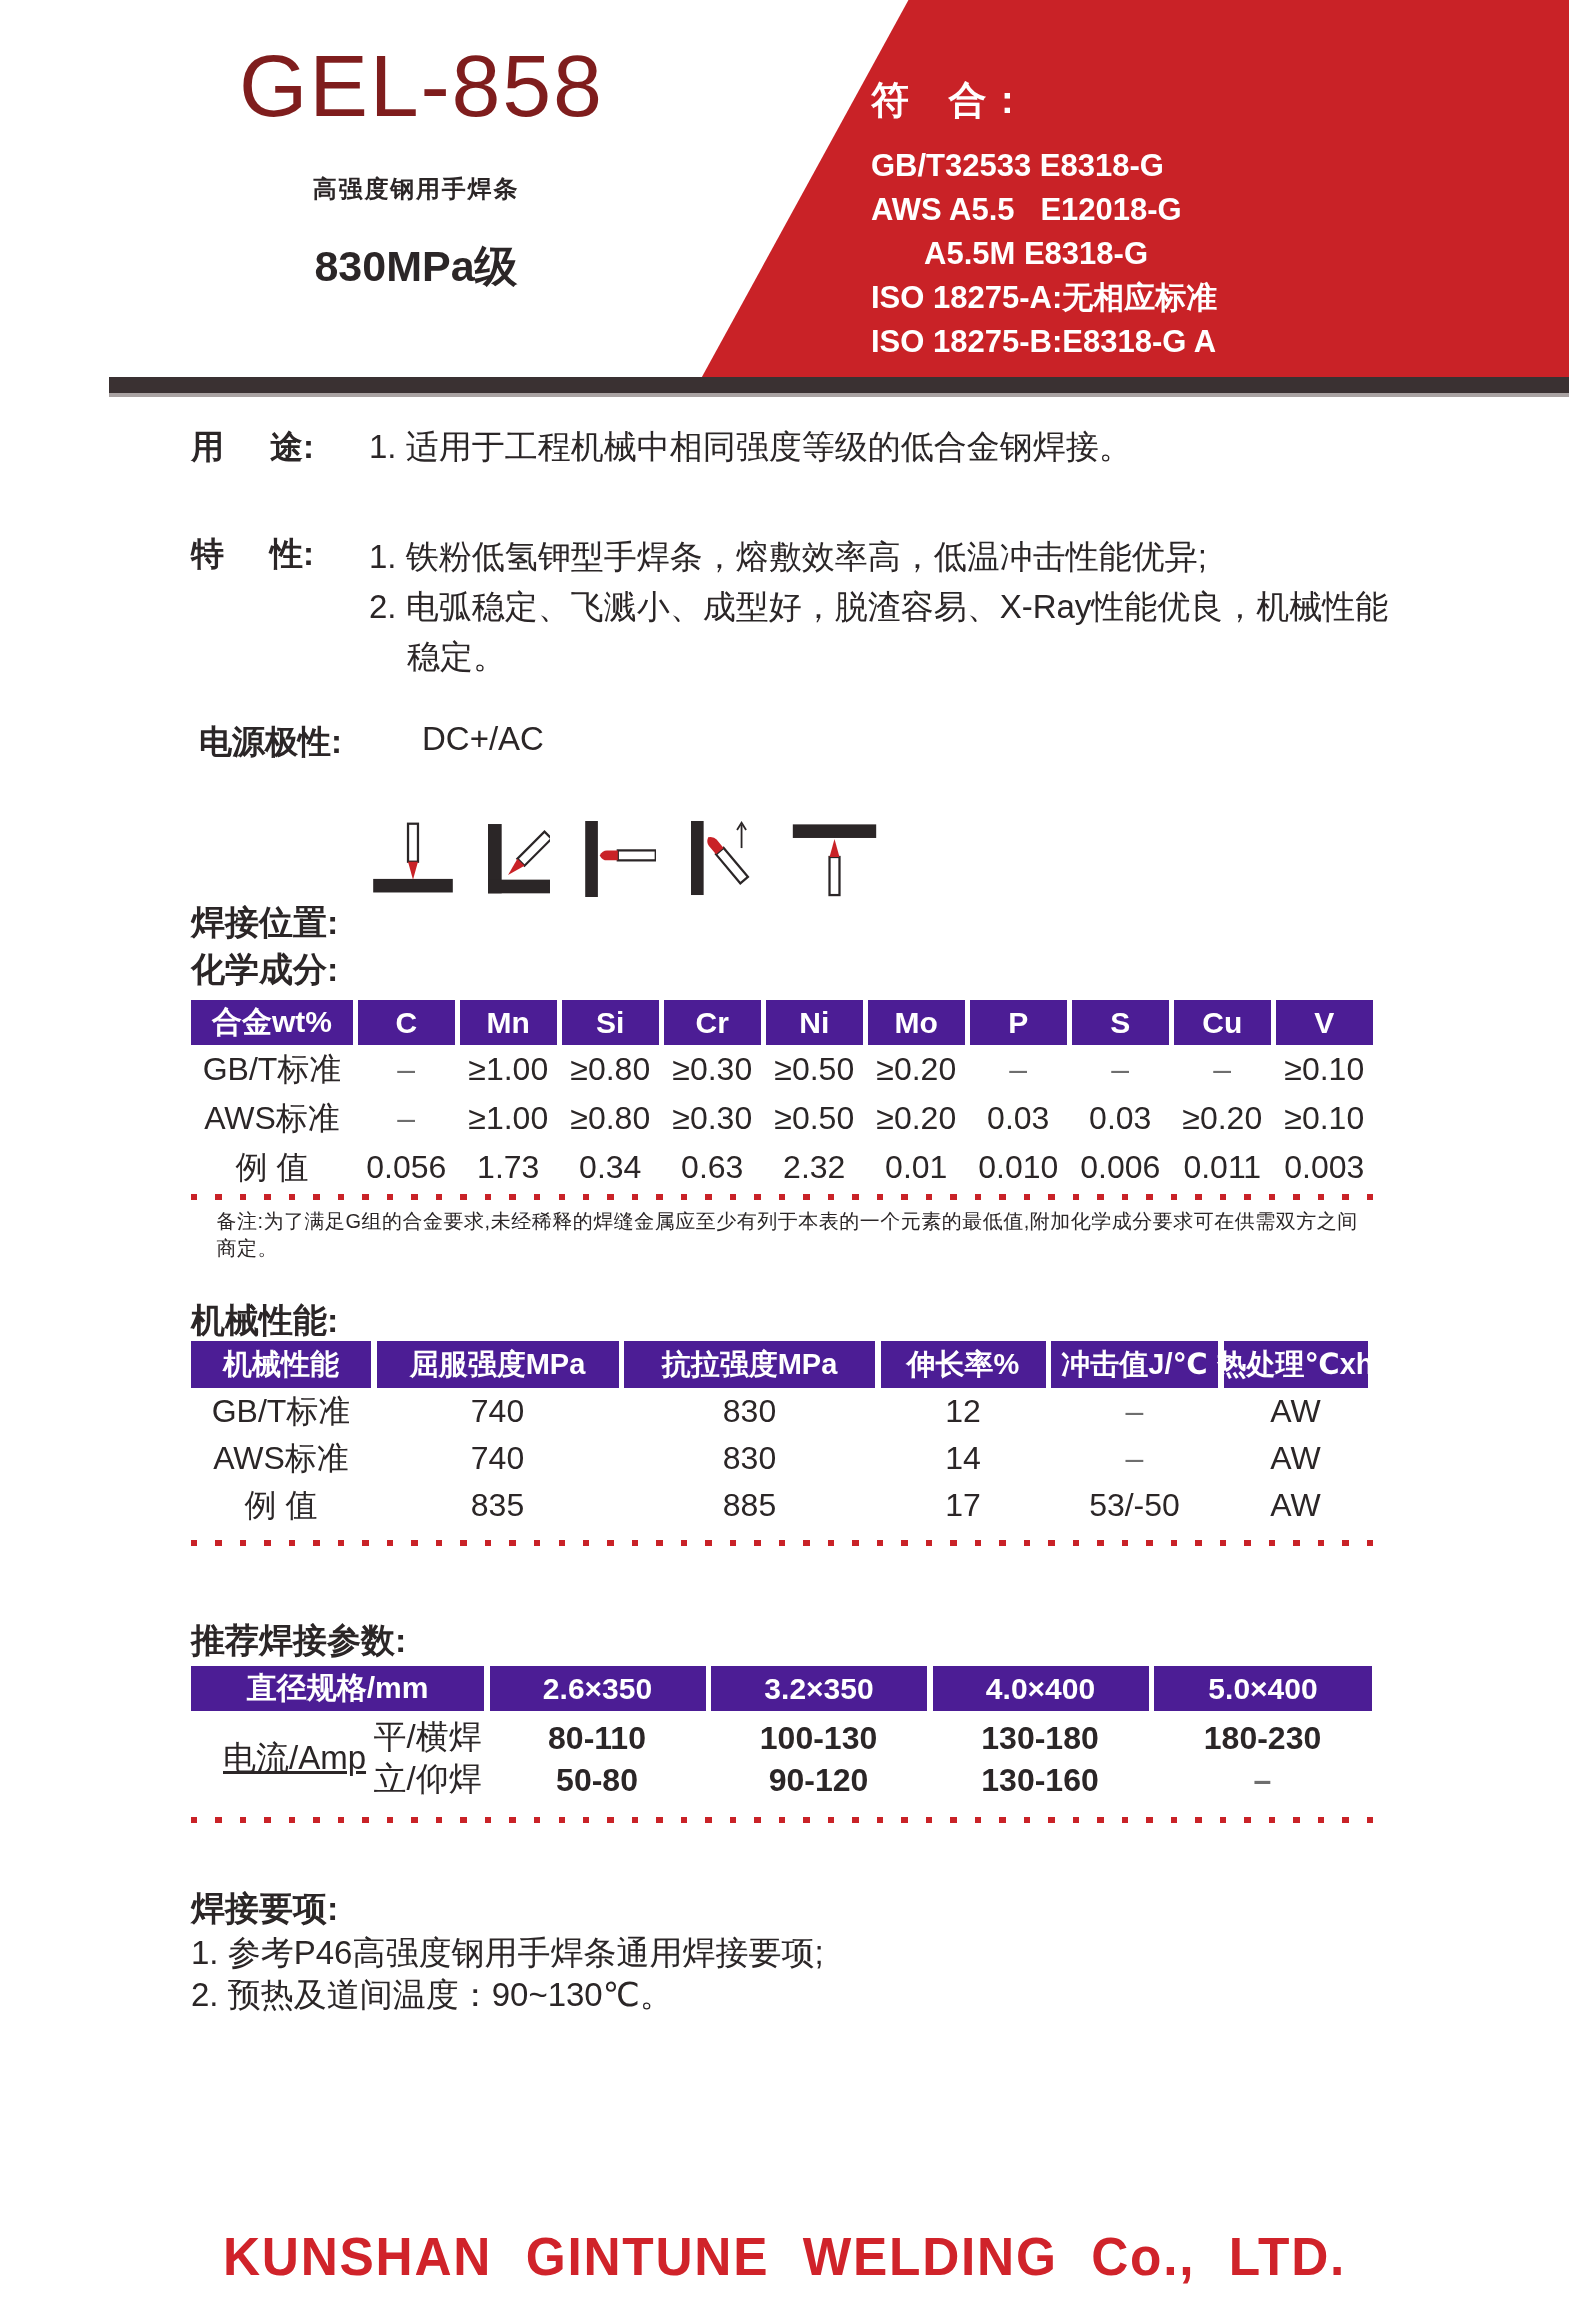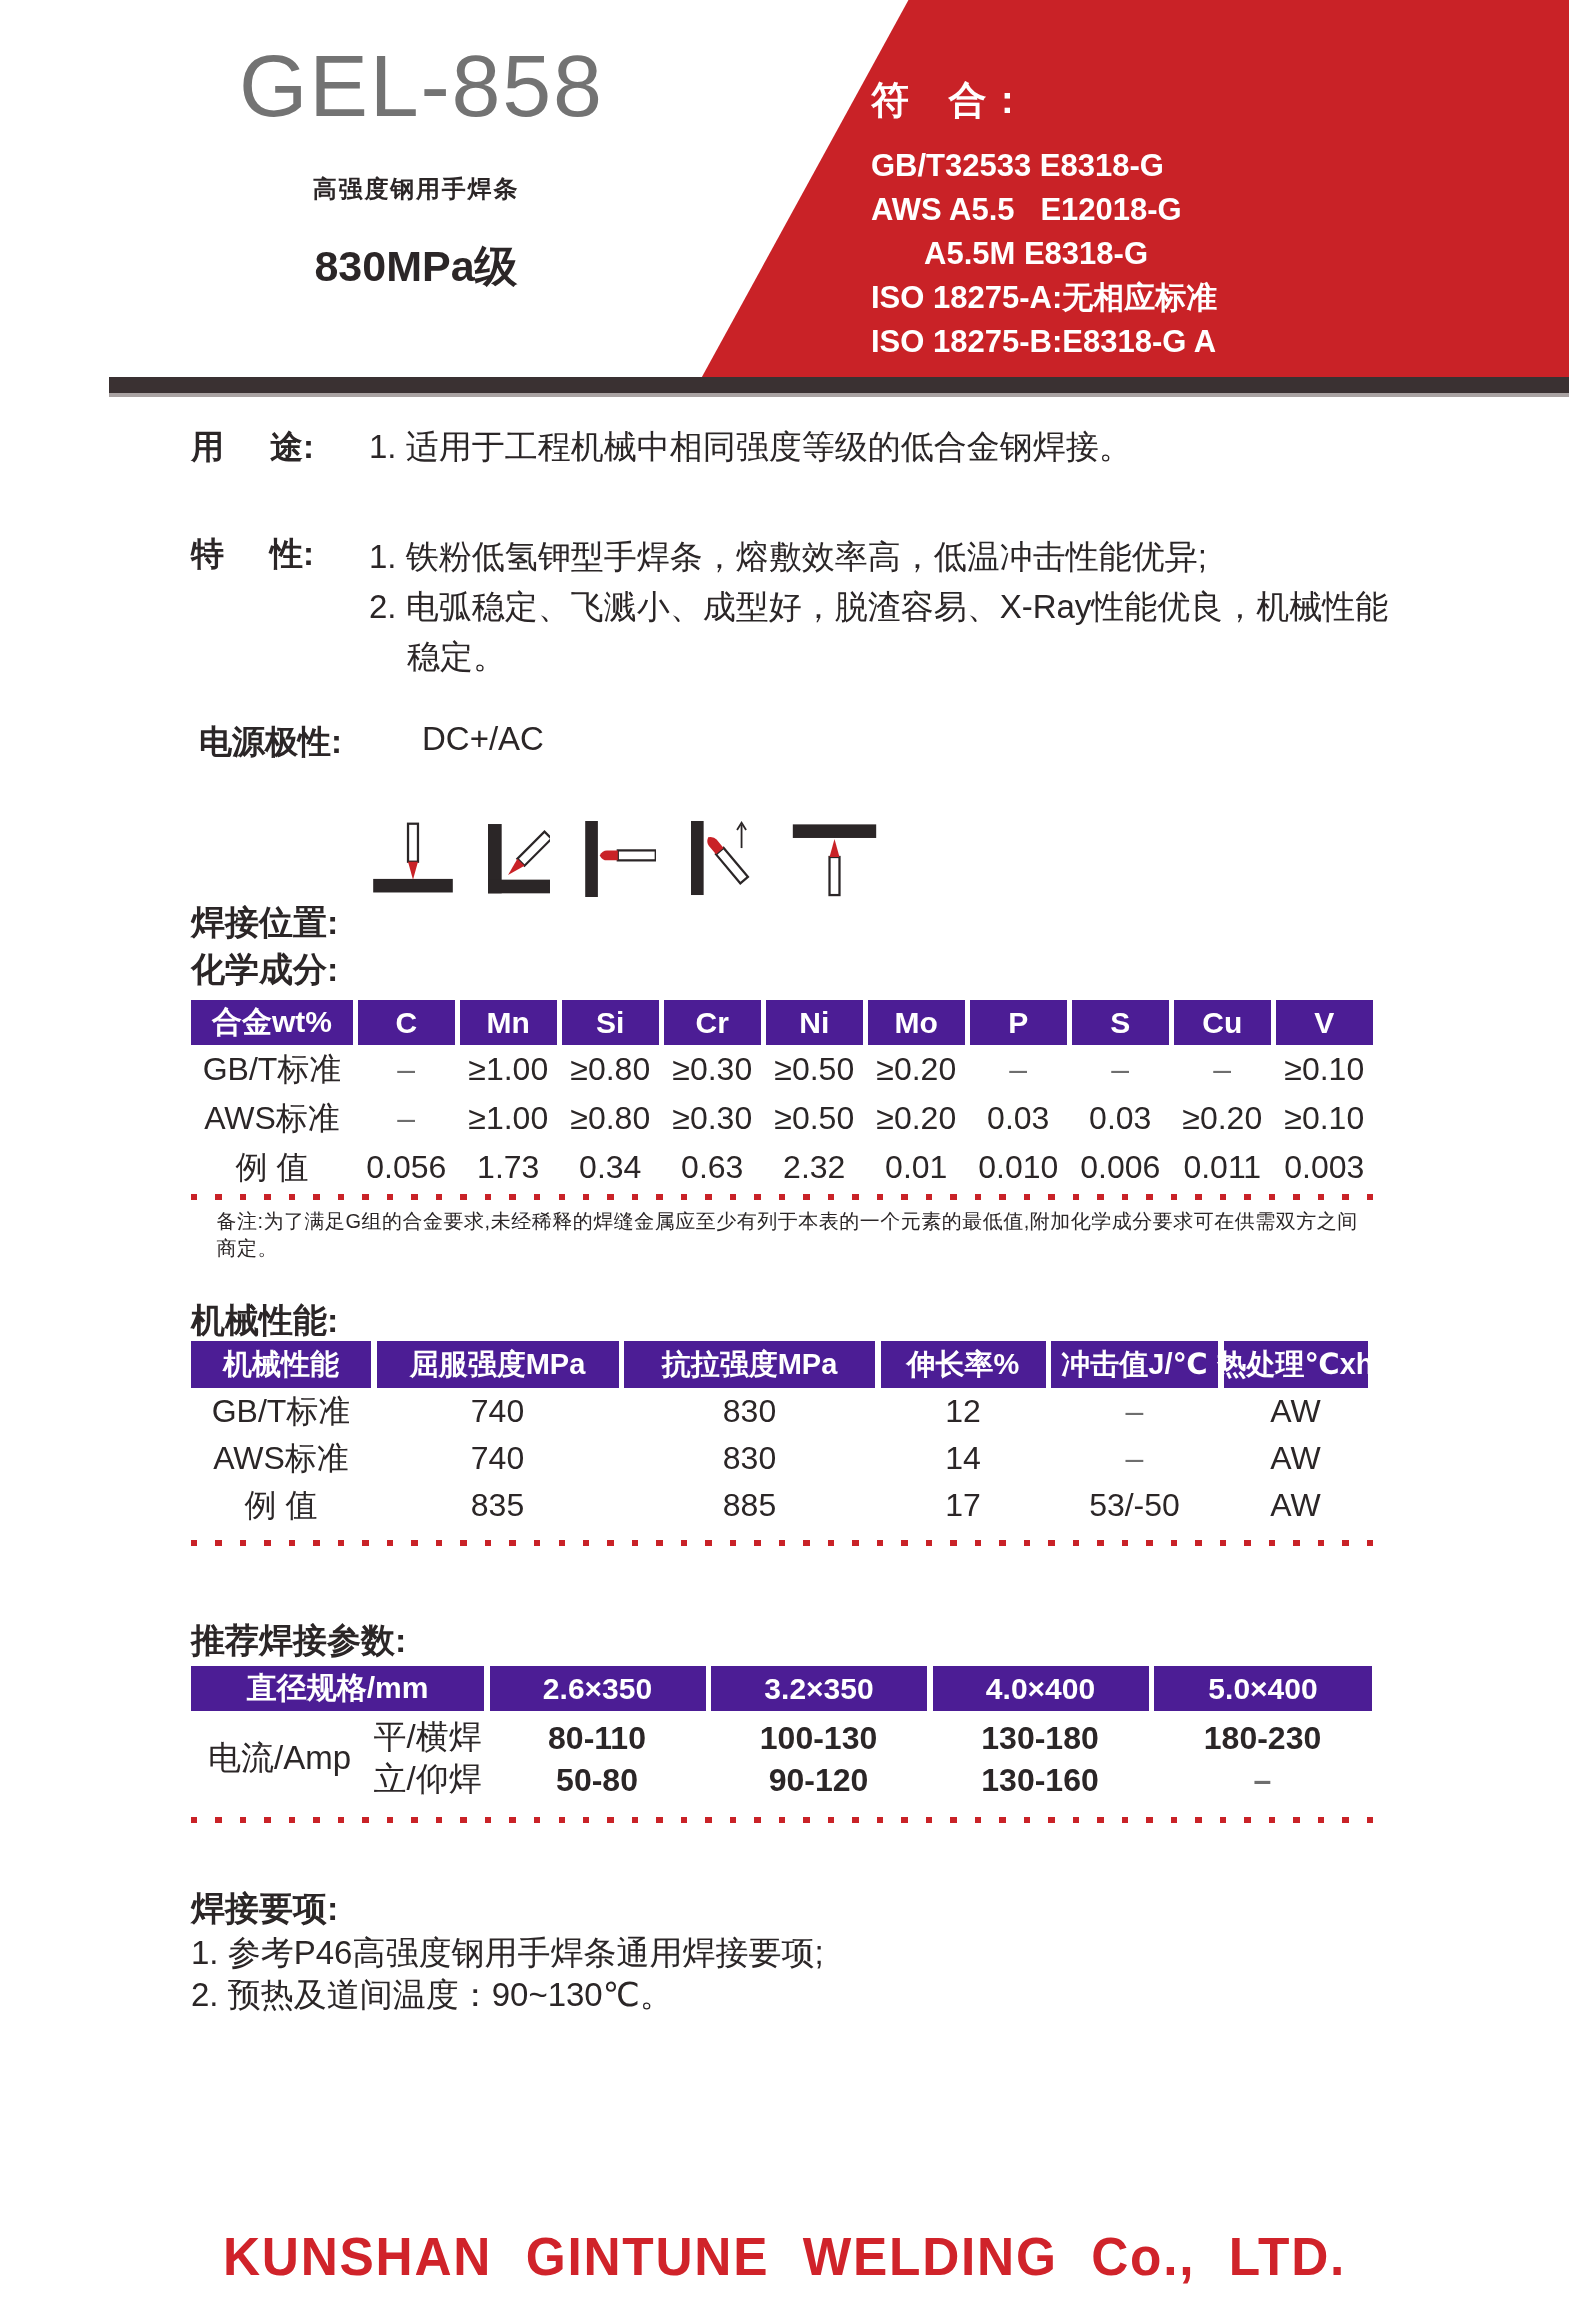--- a/index.html
+++ b/index.html
@@ -14,21 +14,21 @@
     position:absolute; top:0; left:0; width:1569px; height:378px;
     background:#c92227;
     clip-path:polygon(57.9% 0, 100% 0, 100% 100%, 44.7% 100%);
   }
   .top-rule {
     position:absolute; top:377px; left:109px; right:0; height:20px;
     background:#3a3132; border-bottom:4.5px solid #a9a2a2;
   }
   .product-code {
     position:absolute; left:239px; top:35px; font-size:88px; font-weight:400;
-    letter-spacing:1.8px; color:#737373;
+    letter-spacing:1.8px; color:#7f1d1d;
   }
   .product-name {
     position:absolute; left:241px; top:173px; width:350px; text-align:center;
     font-size:24px; font-weight:bold; letter-spacing:1.8px;
   }
   .grade {
     position:absolute; left:241px; top:238px; width:350px; text-align:center;
     font-size:43px; font-weight:bold;
   }
   .banner-text { position:absolute; left:871px; top:75px; color:#ffffff; }
@@ -68,21 +68,21 @@
   .td.dash { color:#6e6e6e; }
   .dots {
     height:6.4px; margin-top:1.8px;
     background:repeating-linear-gradient(90deg,#c92227 0 6.4px,transparent 6.4px 24.5px);
   }
   .chem-note { margin-top:8.2px; padding-left:25.5px; font-size:20px; letter-spacing:0.5px; }
   
   .params .thead { grid-template-columns:293px 216px 216px 216px 218px; column-gap:5.5px; }
   .param-body { display:flex; }
   .param-col1 { width:298px; flex:none; display:flex; align-items:center; }
-  .amp-label { font-size:33px; margin-left:17px; }
+  .amp-label { font-size:33px; margin-left:32px;text-decoration:underline; }
   .sub-rows { margin-left:auto; margin-right:7.3px; }
   .sub-row { height:42px; display:flex; align-items:center; font-size:33px; }
   .param-vals { flex:1; display:grid; grid-template-columns:216px 216px 216px 218px; column-gap:5.5px;font-weight:bold; }
   .param-vals .td { height:42px; line-height:42px; }
   
   .footer {
     position:absolute; left:0; top:2226px; width:1569px; text-align:center;
     font-size:53px; font-weight:bold; color:#d0232a; letter-spacing:1.8px;
     word-spacing:18px; transform:scaleX(0.97);
   }

